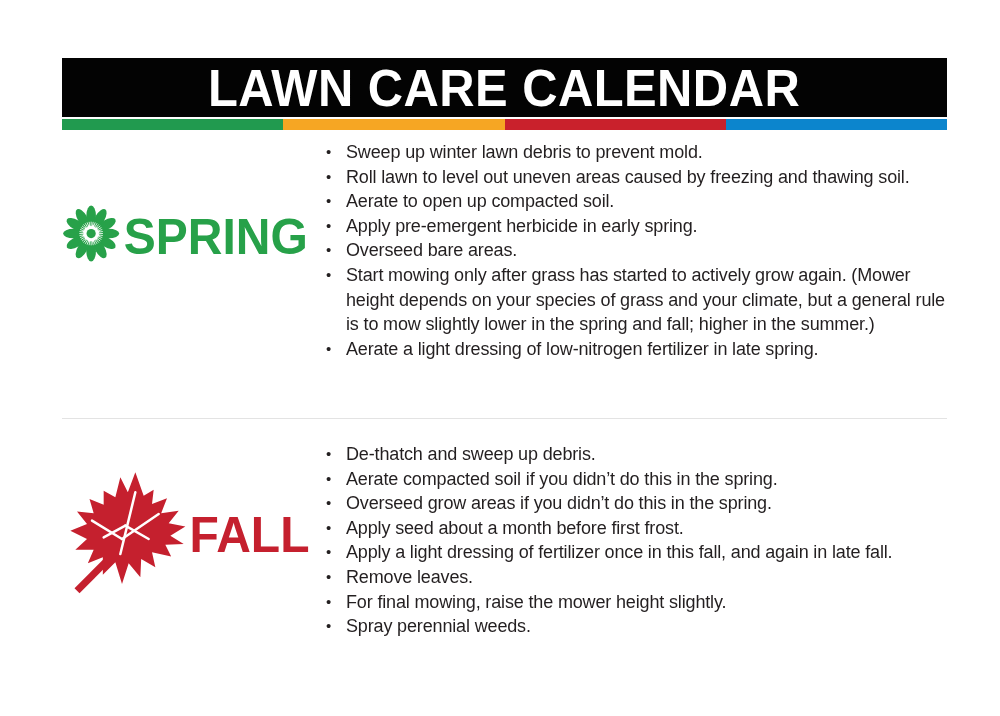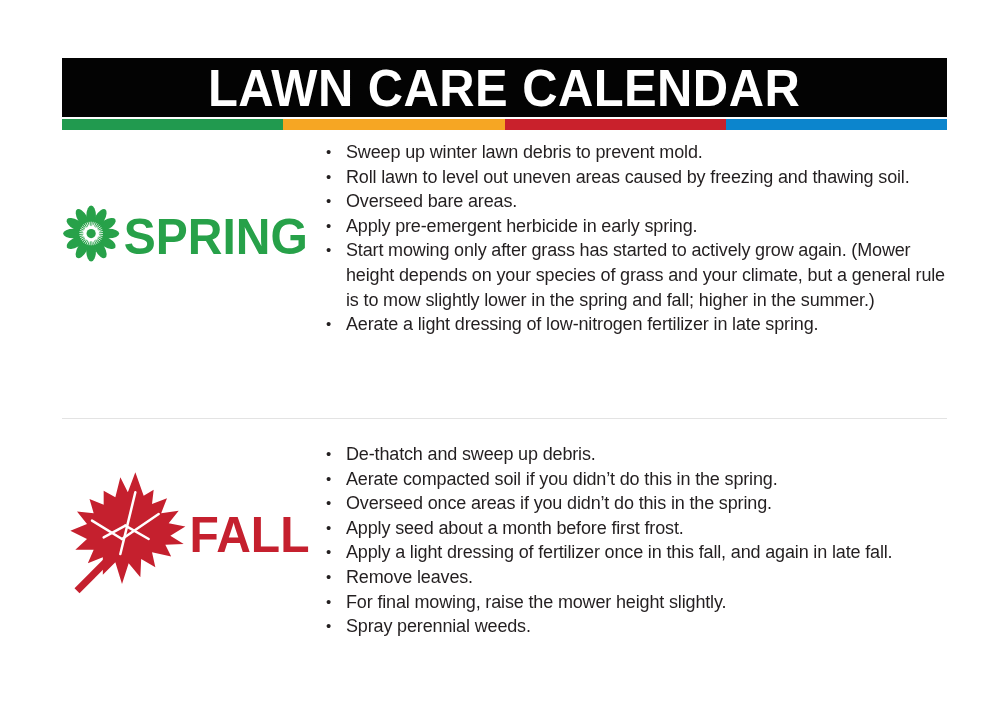--- a/index.html
+++ b/index.html
@@ -210,22 +210,23 @@
           </g>
         <circle cx="79" cy="77" r="15.5" fill="#ffffff"></circle>
         <circle cx="79" cy="77" r="12.5" fill="#27a149"></circle>
       </svg>
       <div class="season-label spring-label">SPRING</div>
     </div>
 
     <ul class="season-list" id="spring-list">
         <li>Sweep up winter lawn debris to prevent mold.</li>
         <li>Roll lawn to level out uneven areas caused by freezing and thawing soil.</li>
+        <li>Aerate to open up compacted soil.</li>
+        <li>Apply pre-emergent herbicide in early spring.</li>
         <li>Overseed bare areas.</li>
-        <li>Apply pre-emergent herbicide in early spring.</li>
         <li>Start mowing only after grass has started to actively grow again. (Mower height depends on your species of grass and your climate, but a general rule is to mow slightly lower in the spring and fall; higher in the summer.)</li>
         <li>Aerate a light dressing of low-nitrogen fertilizer in late spring.</li>
       </ul>
   </div>
 
   <div class="divider"></div>
 
   <div class="season-row fall">
 
     <div class="season-icon-col fall-col">
@@ -247,21 +248,21 @@
           <path d="M76 70 L104 86"></path>
           <path d="M76 70 L50 84"></path>
         </g>
       </svg>
       <div class="season-label fall-label">FALL</div>
     </div>
 
     <ul class="season-list" id="fall-list">
         <li>De-thatch and sweep up debris.</li>
         <li>Aerate compacted soil if you didn’t do this in the spring.</li>
-        <li>Overseed once areas if you didn’t do this in the spring.</li>
+        <li>Overseed grow areas if you didn’t do this in the spring.</li>
         <li>Apply seed about a month before first frost.</li>
         <li>Apply a light dressing of fertilizer once in this fall, and again in late fall.</li>
         <li>Remove leaves.</li>
         <li>For final mowing, raise the mower height slightly.</li>
         <li>Spray perennial weeds.</li>
       </ul>
   </div>
 
 </div>
 

